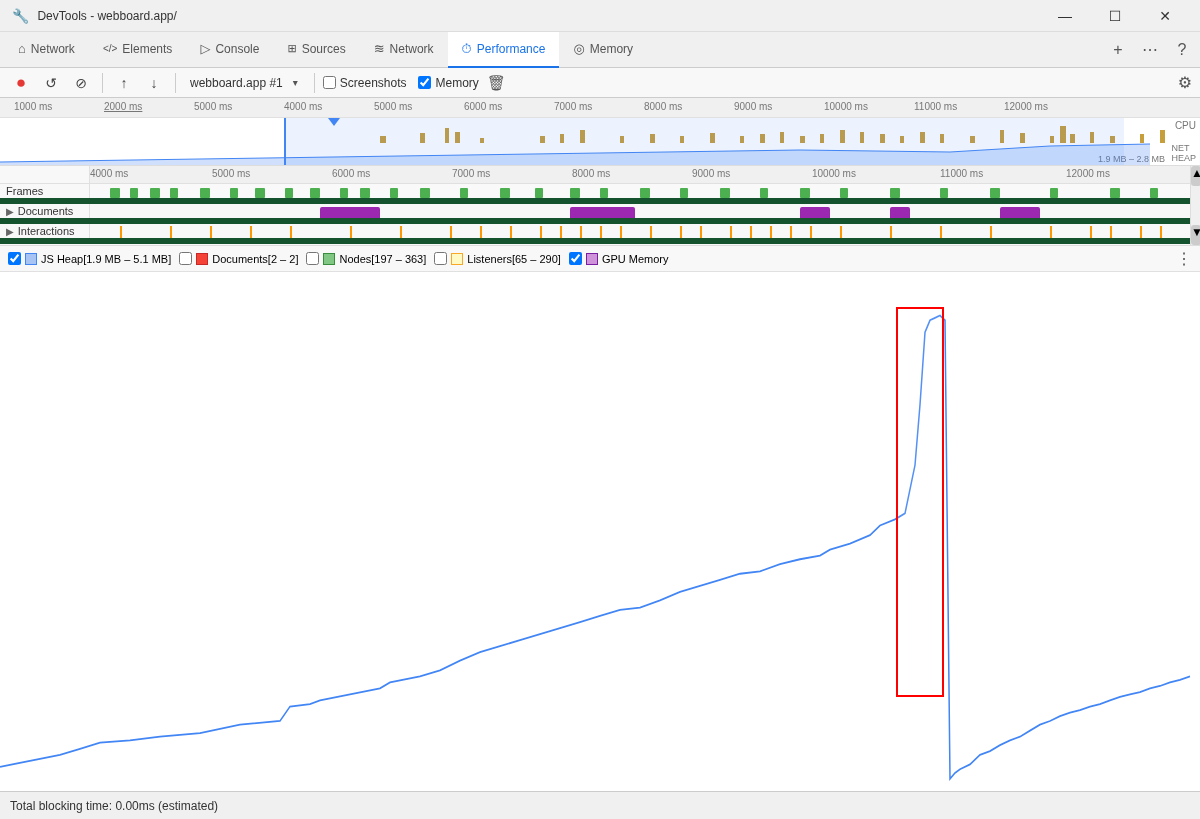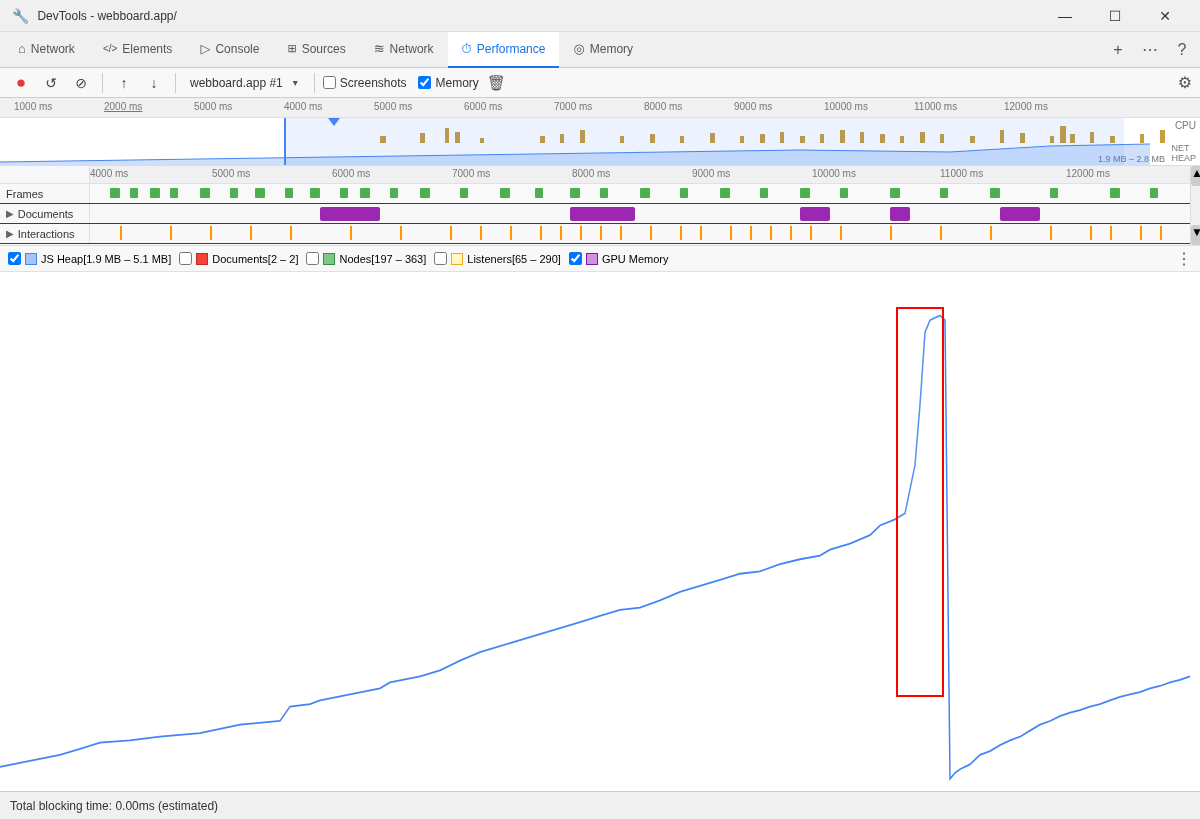--- a/index.html
+++ b/index.html
@@ -65,21 +65,21 @@
     .timeline-section {
       height: 80px; background: #f8f8f8; border-bottom: 1px solid #ddd;
       position: relative; overflow: hidden;
     }
     .timeline-ruler {
       display: flex; height: 18px; background: #f0f0f0;
       border-bottom: 1px solid #e0e0e0; position: relative;
     }
     .track-row {
       display: flex; height: 20px;
-      border-bottom: 1px solid #14532d;
+      border-bottom: 6px solid #14532d;
     }
     .track-label {
       width: 90px; min-width: 90px; font-size: 11px; color: #333;
       padding-left: 6px; display: flex; align-items: center; gap: 4px;
       background: #f8f8f8; border-right: 1px solid #e0e0e0; height: 100%;
     }
     .track-label .expand-arrow { font-size: 10px; color: #666; cursor: pointer; }
     .track-content { flex: 1; height: 100%; position: relative; overflow: hidden; }
 
     

